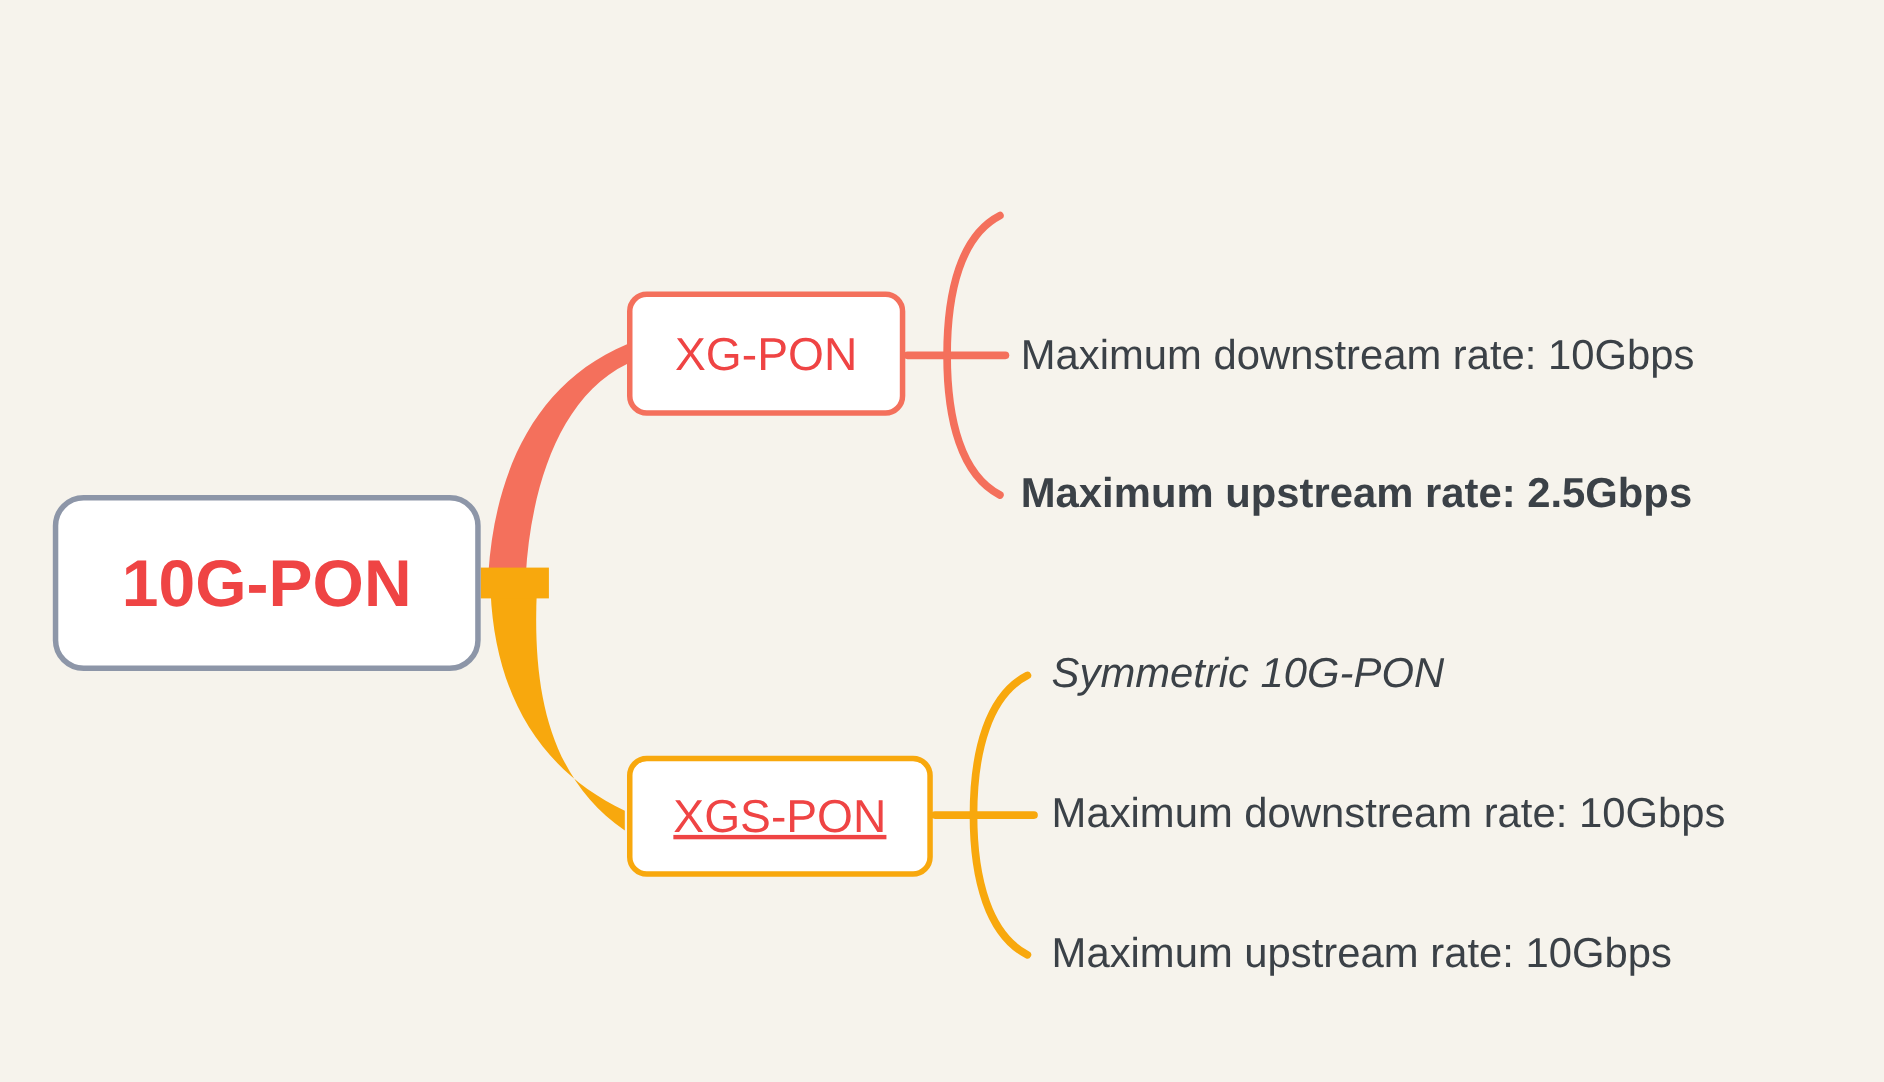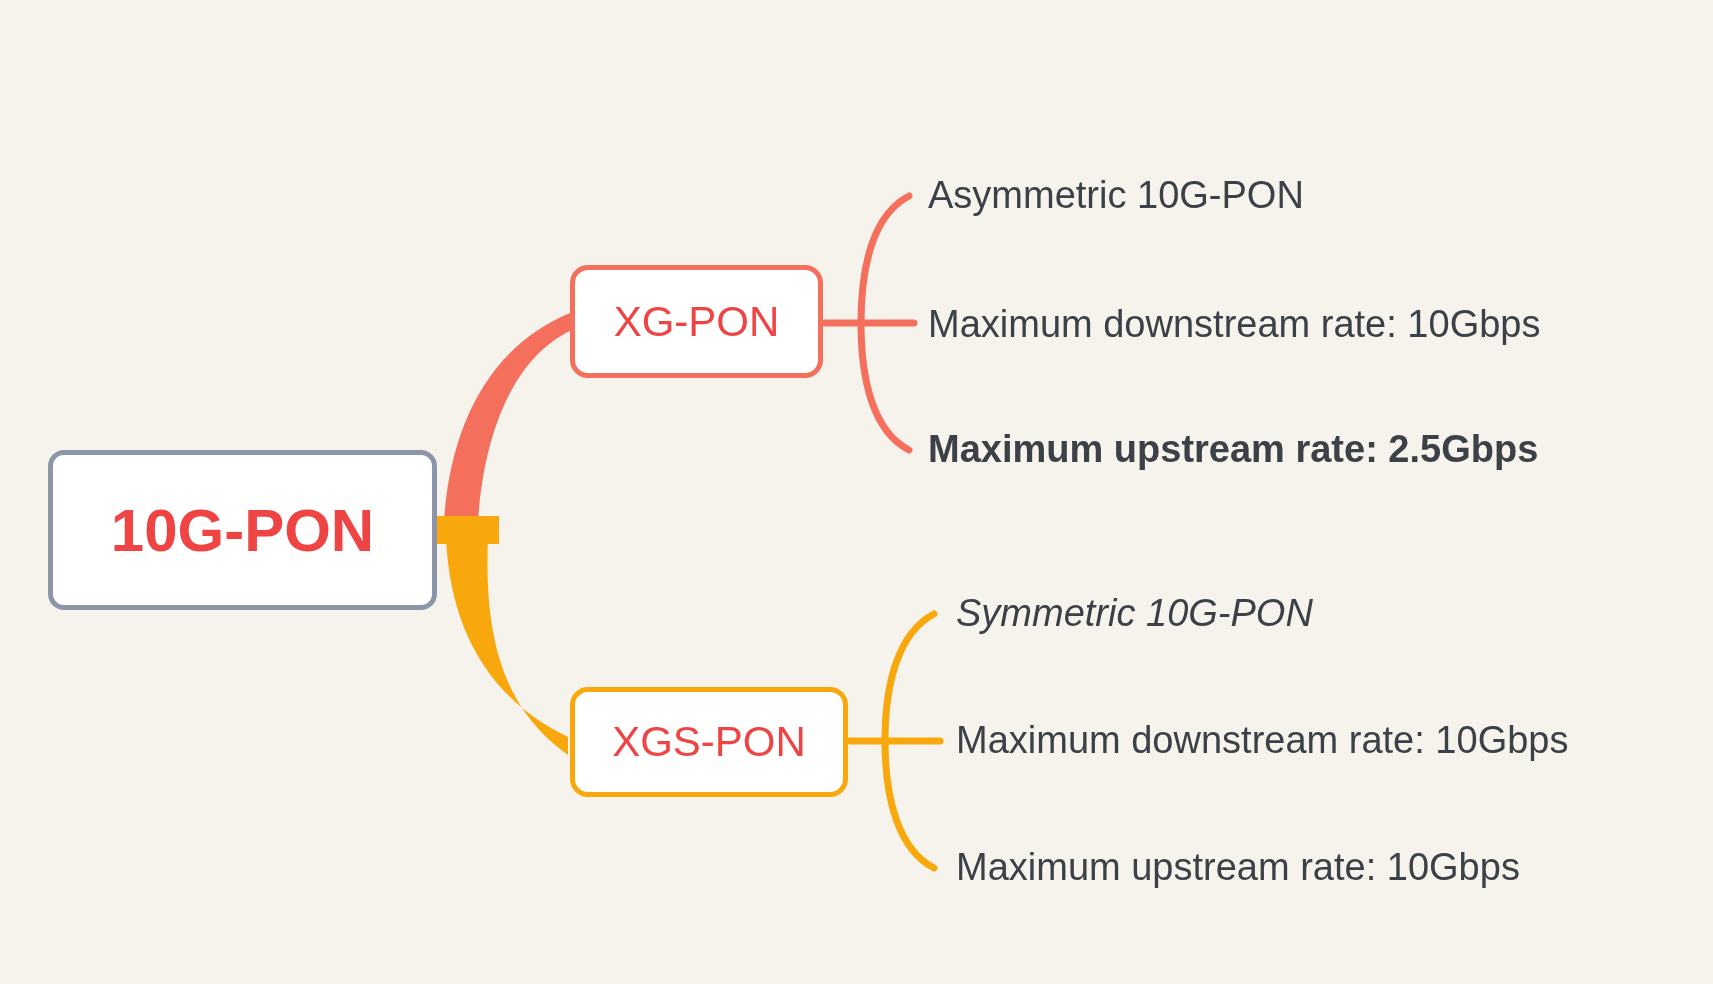--- a/index.html
+++ b/index.html
@@ -31,41 +31,42 @@
     justify-content: center;
     white-space: nowrap;
     color: #ef4444;
   }
   .node-root {
     left: 48px;
     top: 450px;
     width: 389px;
     height: 160px;
     border: 5px solid #8D96A8;
-    border-radius: 16px;
+    border-radius: 28px;
     font-size: 60px;
     font-weight: bold;
   }
   .node-xg {
     left: 570px;
     top: 265px;
     width: 253px;
     height: 113px;
     border: 5px solid #F4705C;
     border-radius: 18px;
     font-size: 42px;
   }
   .node-xgs {
     left: 570px;
     top: 687px;
     width: 278px;
     height: 110px;
     border: 5px solid #F8A80D;
     border-radius: 18px;
     font-size: 42px;
+    text-decoration: underline;
   }
   .leaf {
     position: absolute;
     transform: translateY(-52%);
     white-space: nowrap;
     font-size: 38px;
     color: #3B4147;
   }
   .leaf.r1 { left: 928px; top: 196px; }
   .leaf.r2 { left: 928px; top: 325px; }
@@ -99,21 +100,20 @@
   </div>
 
   <div class="node node-xg">
     <span>XG-PON</span>
   </div>
 
   <div class="node node-xgs">
     <span>XGS-PON</span>
   </div>
 
-  <div class="leaf r1">Asymmetric 10G-PON</div>
   <div class="leaf r2">Maximum downstream rate: 10Gbps</div>
   <div class="leaf r3">Maximum upstream rate: 2.5Gbps</div>
 
   <div class="leaf y1">Symmetric 10G-PON</div>
   <div class="leaf y2">Maximum downstream rate: 10Gbps</div>
   <div class="leaf y3">Maximum upstream rate: 10Gbps</div>
 
 </div>
 
 </body></html>

